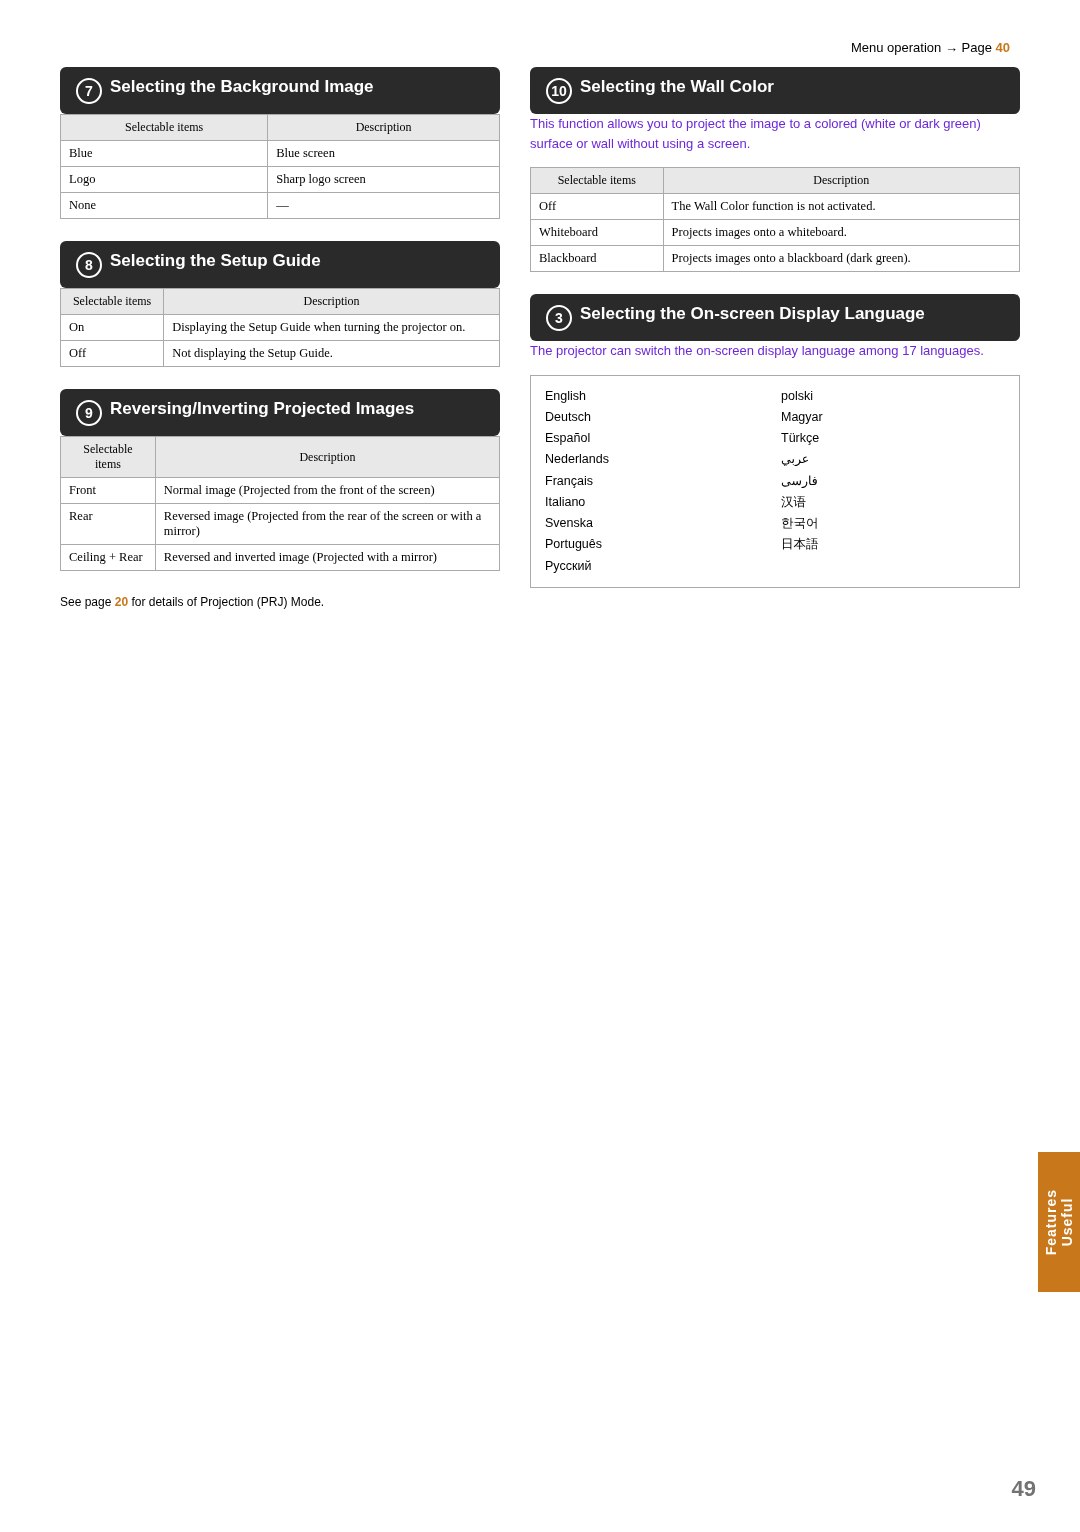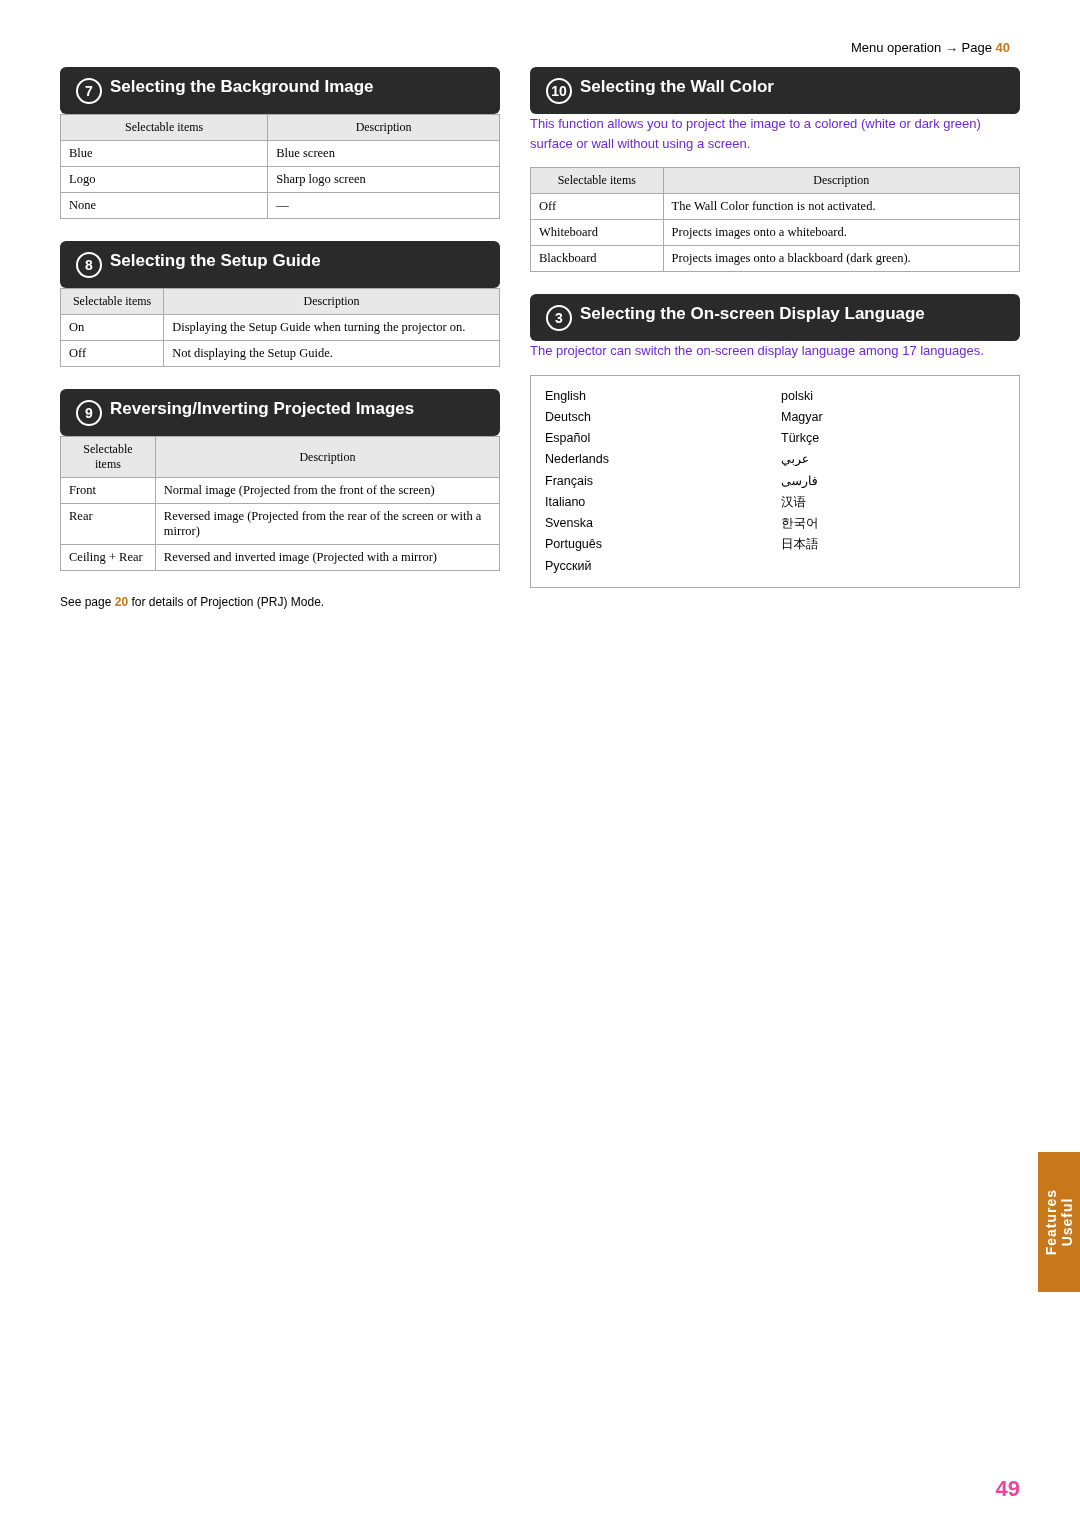--- a/index.html
+++ b/index.html
@@ -19,24 +19,24 @@
       background: #fff;
       position: relative;
       padding: 40px 60px 80px 60px;
       border-radius: 14px;
     }
 
     
     .page-number {
       position: absolute;
       bottom: 30px;
-      right: 60px;
+      right: 44px;
       font-size: 22px;
       font-weight: bold;
-      color: #ec4899;
+      color: #737373;
     }
 
     
     .menu-ref {
       text-align: right;
       margin-bottom: 12px;
       font-size: 13px;
       color: #000;
       padding-right: 10px;
     }

